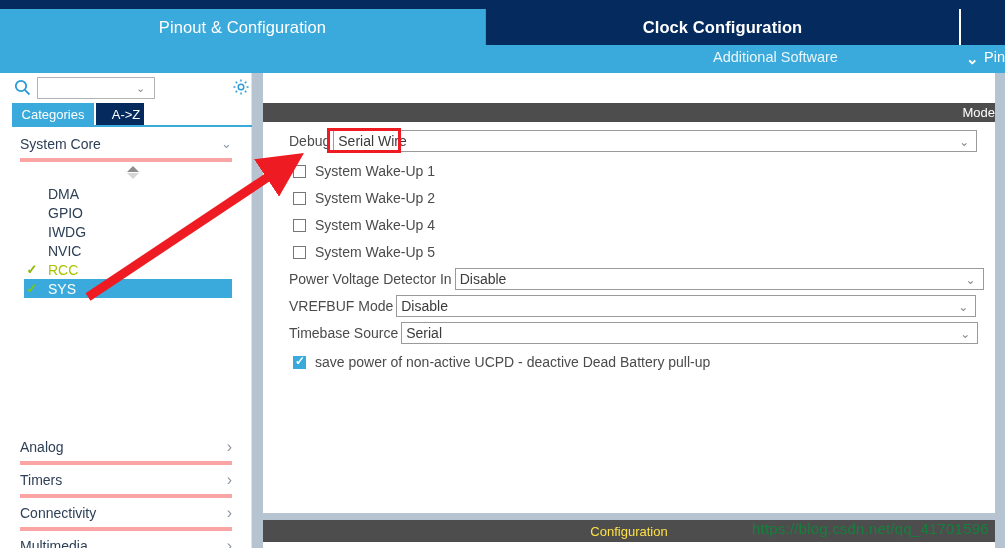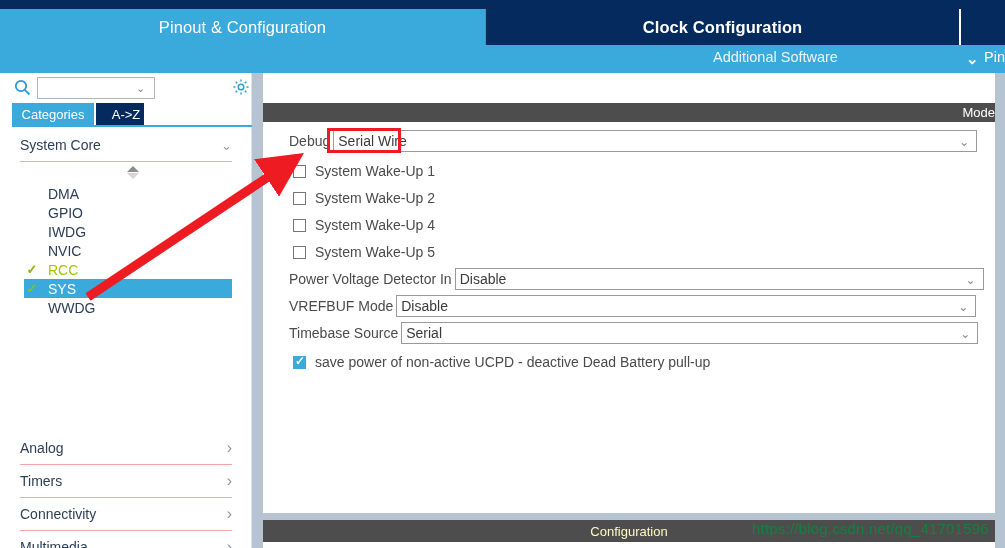--- a/index.html
+++ b/index.html
@@ -80,21 +80,21 @@
   }
   .sb-tab.cats { left: 12px; width: 82px; background: #3aa9db; }
   .sb-tab.az   { left: 96px; width: 48px; background: #042a5e; padding-left: 12px; }
   .sb-underline { position: absolute; left: 12px; top: 52px; width: 240px; height: 2px; background: #3aa9db; }
 
   .tree { position: absolute; left: 0; top: 56px; width: 252px; height: 419px; }
 
   .cat-row {
     position: absolute; left: 20px; width: 212px; height: 33px;
     display: flex; align-items: center; justify-content: space-between;
-    border-bottom: 1px solid #fca5a5;
+    border-bottom: 4px solid #fca5a5;
     color: #2e4057; font-size: 14px;
   }
   .cat-row .chevd { color: #8d99a6; font-size: 13px; }
   .cat-row .chevr { color: #8d99a6; font-size: 16px; font-weight: 300; }
 
   .scroll-arrows {
     position: absolute; left: 124px; top: 0px; width: 18px; height: 14px;
     display: flex; flex-direction: column; align-items: center; justify-content: center;
   }
   .arrow-up, .arrow-dn { width: 0; height: 0; border-left: 6px solid transparent; border-right: 6px solid transparent; }
@@ -164,21 +164,21 @@
   }
   .chk-row .ctext { margin-left: 9px; color: #4b4b4b; font-size: 14px; white-space: nowrap; }
 
   
   .cfg-gap {
     position: absolute; left: 263px; top: 513px; width: 732px; height: 7px;
     background: #b6c4d2;
   }
   .cfg-bar {
     position: absolute; left: 263px; top: 520px; width: 732px; height: 22px;
-    background: #4d4d4d; color: #fef9c3; font-size: 13px;
+    background: #4d4d4d; color: #fde047; font-size: 13px;
     display: flex; align-items: center; justify-content: center;
   }
   .cfg-bottom {
     position: absolute; left: 263px; top: 542px; width: 732px; height: 6px;
     background: #ffffff;
   }
 
   
   .red-rect {
     position: absolute; left: 327px; top: 128px; width: 74px; height: 25px;
@@ -280,24 +280,20 @@
         <span class="lbl">NVIC</span>
       </div>
       <div class="leaf configured" style="top:131px;">
         <span class="chk">✓</span>
         <span class="lbl">RCC</span>
       </div>
       <div class="leaf selected" style="top:150px;">
         <span class="chk">✓</span>
         <span class="lbl">SYS</span>
       </div>
-      <div class="leaf" style="top:169px;">
-        <span class="chk"></span>
-        <span class="lbl">WWDG</span>
-      </div>
 
       <div class="cat-row" style="top:303px;">
         <span>Analog</span>
         <span class="chevr">›</span>
       </div>
       <div class="cat-row" style="top:336px;">
         <span>Timers</span>
         <span class="chevr">›</span>
       </div>
       <div class="cat-row" style="top:369px;">

